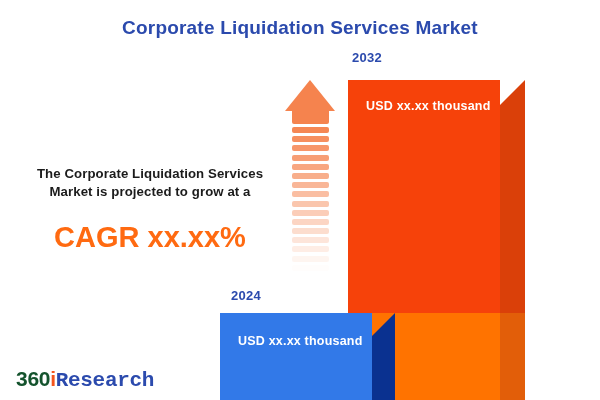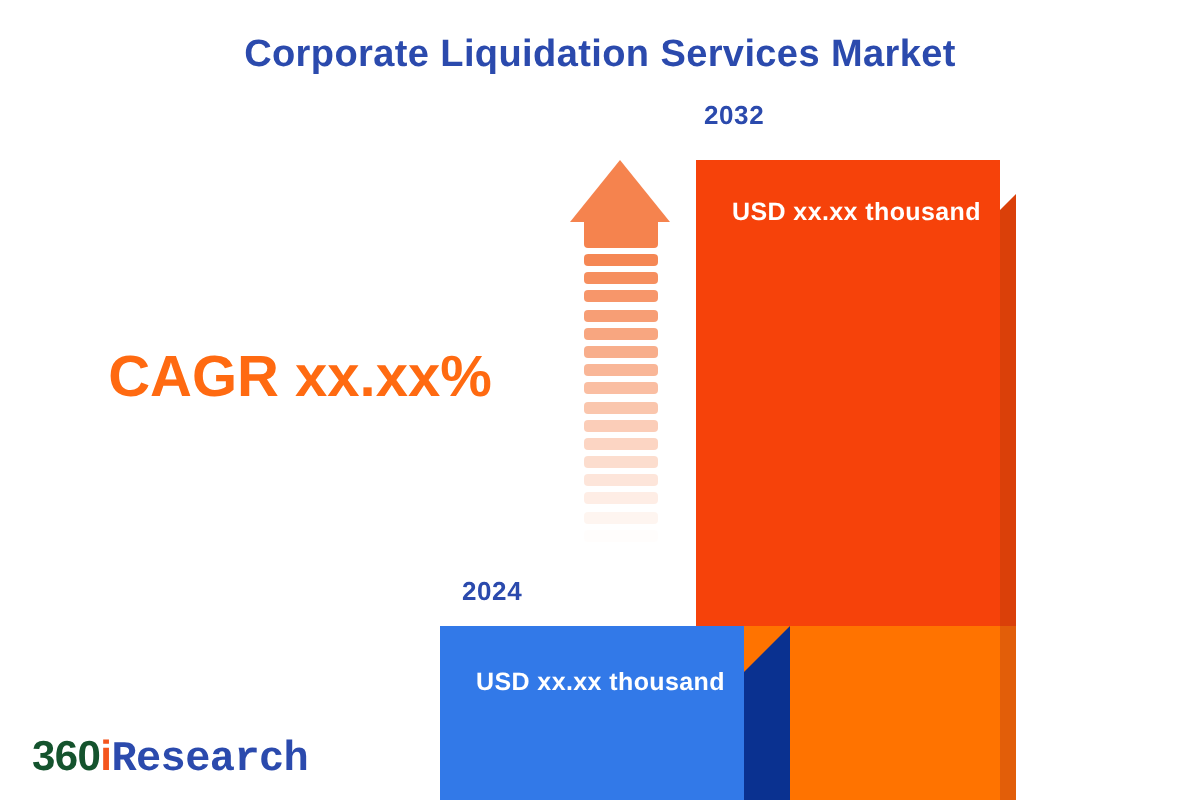--- a/index.html
+++ b/index.html
@@ -8,21 +8,21 @@
   }
   body {
     width: 600px;
     height: 400px;
     background: #ffffff;
     font-family: "Liberation Sans", sans-serif;
     overflow: hidden;
   }
   #infographic {
     position: relative;
-    width: 508px;
+    width: 600px;
     height: 400px;
     background: #ffffff;
     overflow: hidden;
   }
 
   
   .chart-title {
     position: absolute;
     left: 0;
     top: 17px;
@@ -44,21 +44,21 @@
     text-align: center;
   }
   .caption-line {
     font-size: 13.2px;
     font-weight: bold;
     color: #1b1b1b;
     line-height: 18px;
     letter-spacing: 0.1px;
   }
   .cagr-value {
-    margin-top: 7px;
+    margin-top: 19px;
     font-size: 29px;
     font-weight: bold;
     color: #ff6a11;
     letter-spacing: 0px;
     line-height: 34px;
   }
 
   
   .logo {
     position: absolute;
@@ -235,20 +235,22 @@
   }
 </style>
 </head>
 <body>
 
 <div id="infographic">
 
   <div class="chart-title">Corporate Liquidation Services Market</div>
 
   <div class="caption-block">
+    <div class="caption-line">The Corporate Liquidation Services</div>
+    <div class="caption-line">Market is projected to grow at a</div>
     <div class="cagr-value">CAGR xx.xx%</div>
   </div>
 
   <div class="growth-arrow">
     <div class="arrow-head"></div>
     <div class="arrow-neck"></div>
     <div class="arrow-stripes" id="arrow-stripes">
         <div class="stripe" style="background: rgb(245, 131, 78); opacity: 0.97;"></div>
         <div class="stripe" style="background: rgb(245, 131, 78); opacity: 0.907;"></div>
         <div class="stripe" style="background: rgb(245, 131, 78); opacity: 0.843;"></div>

